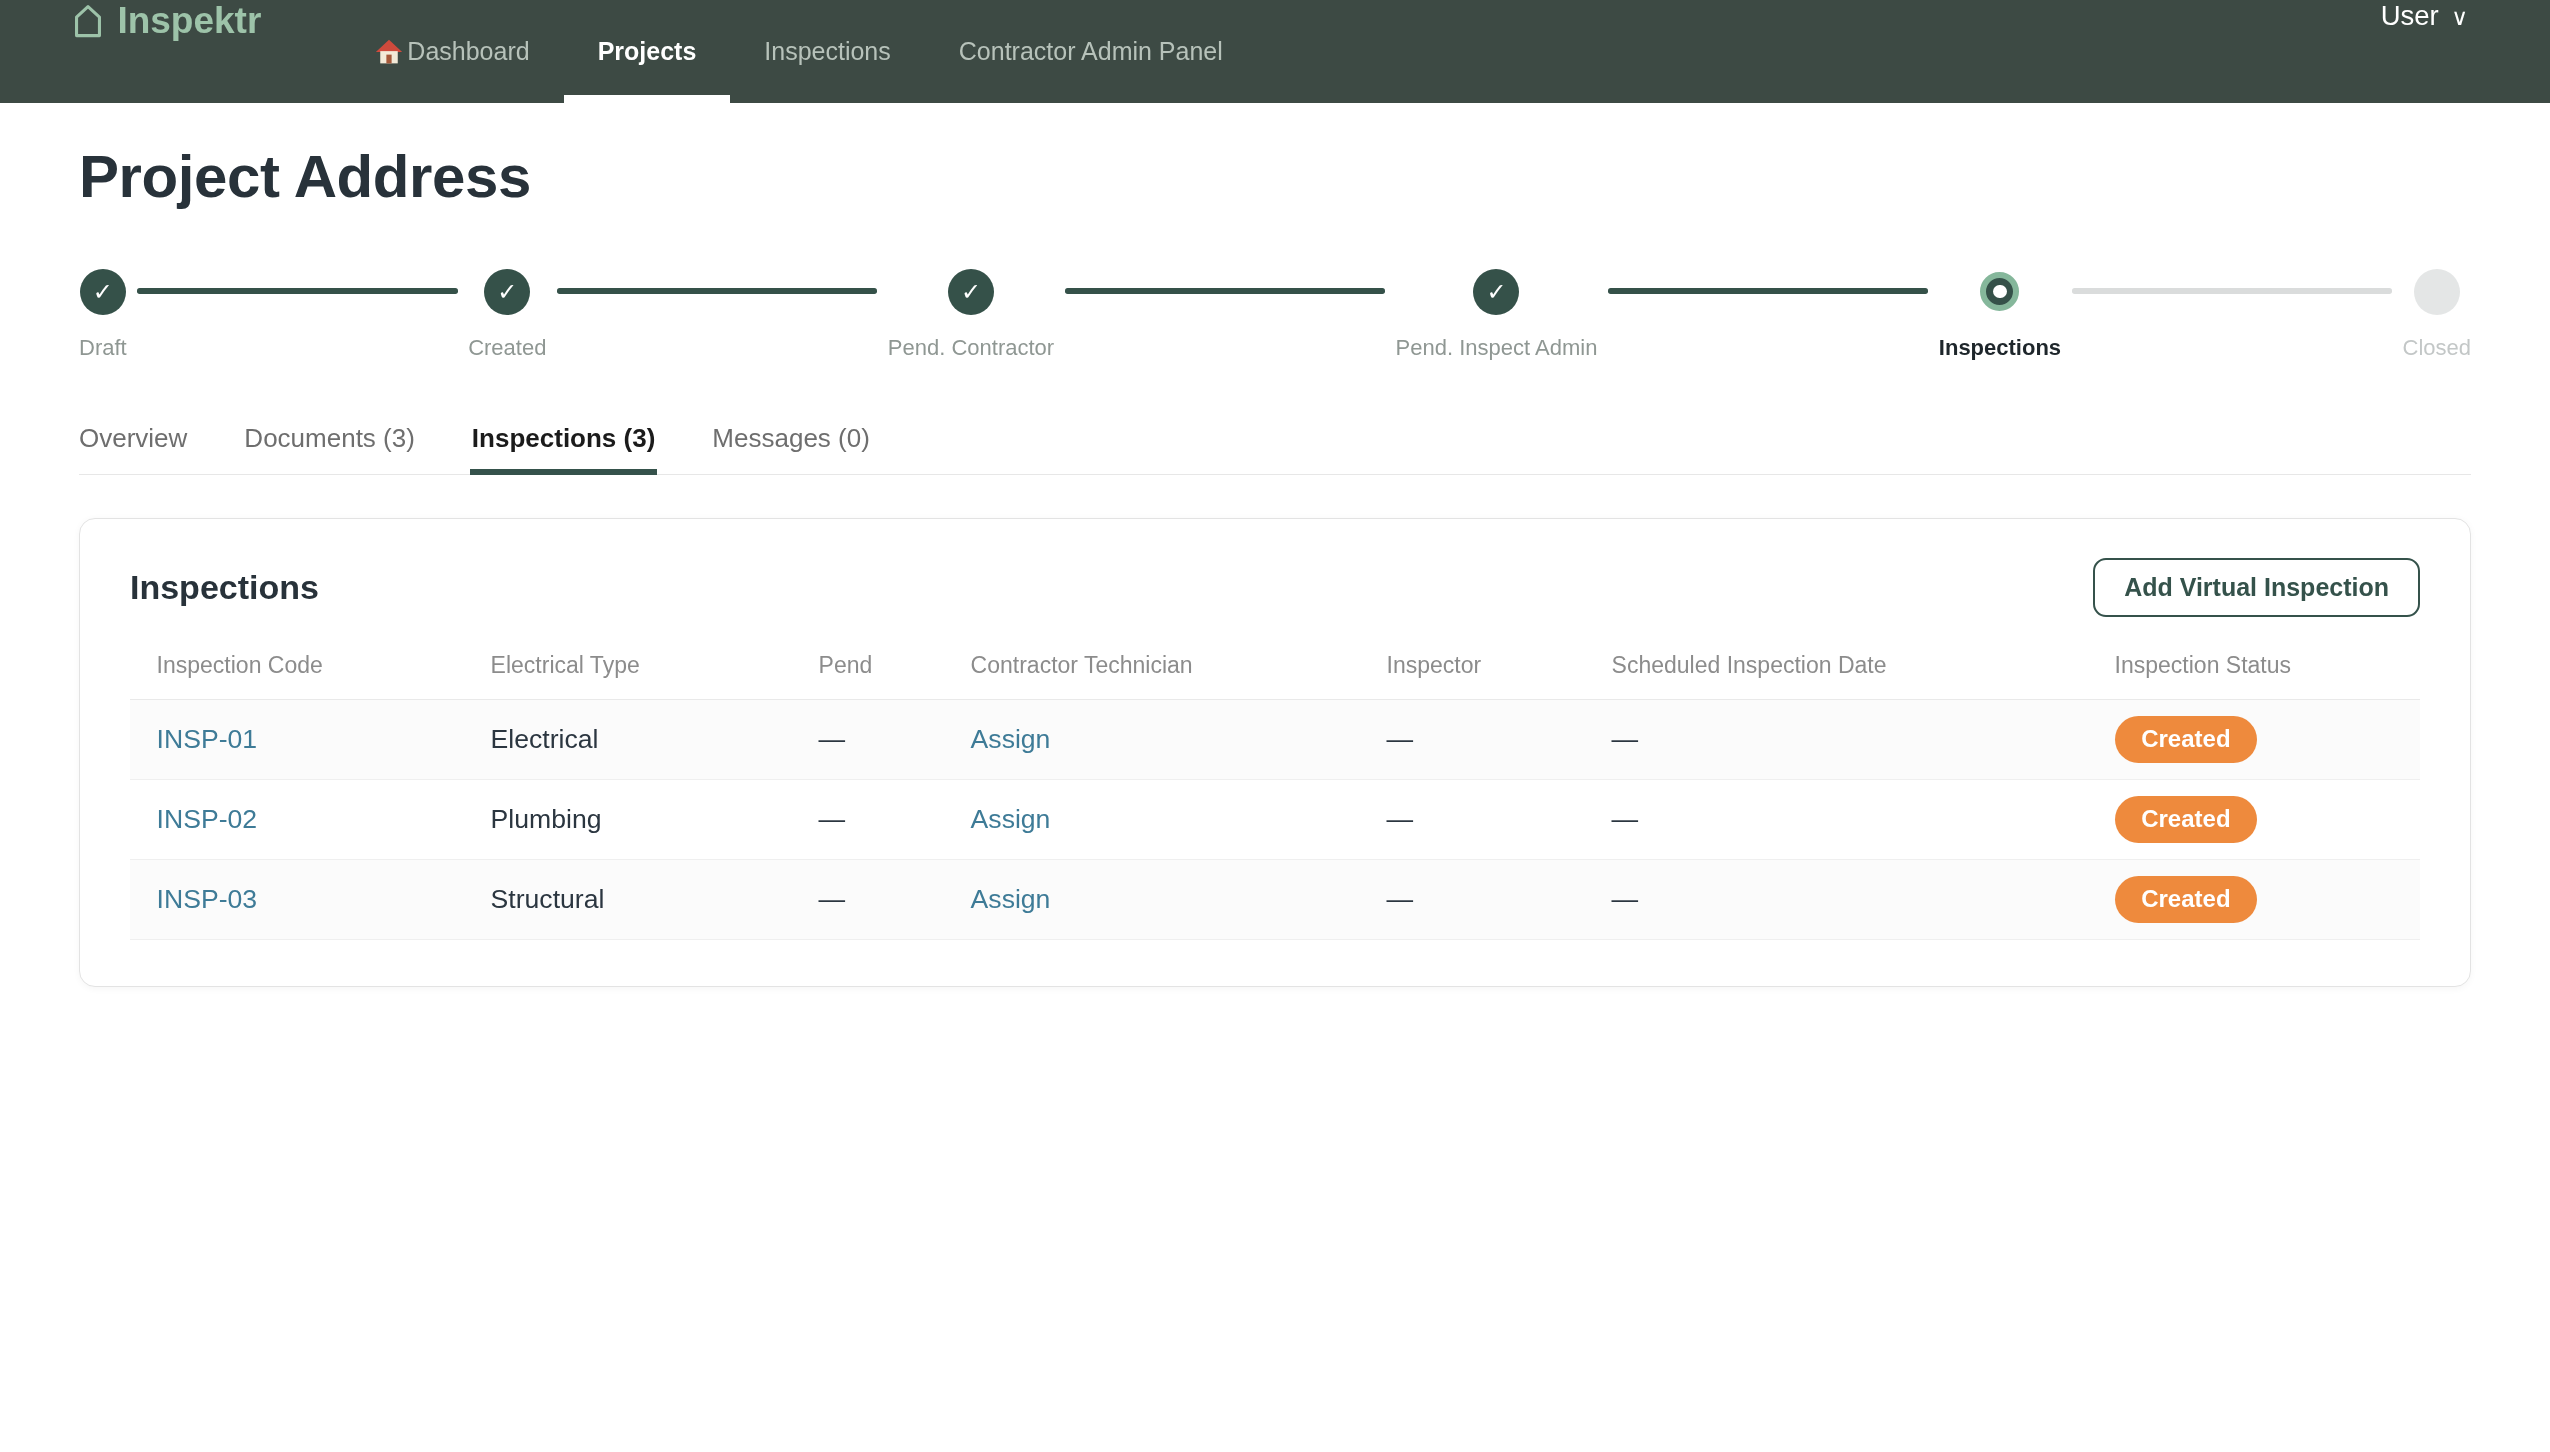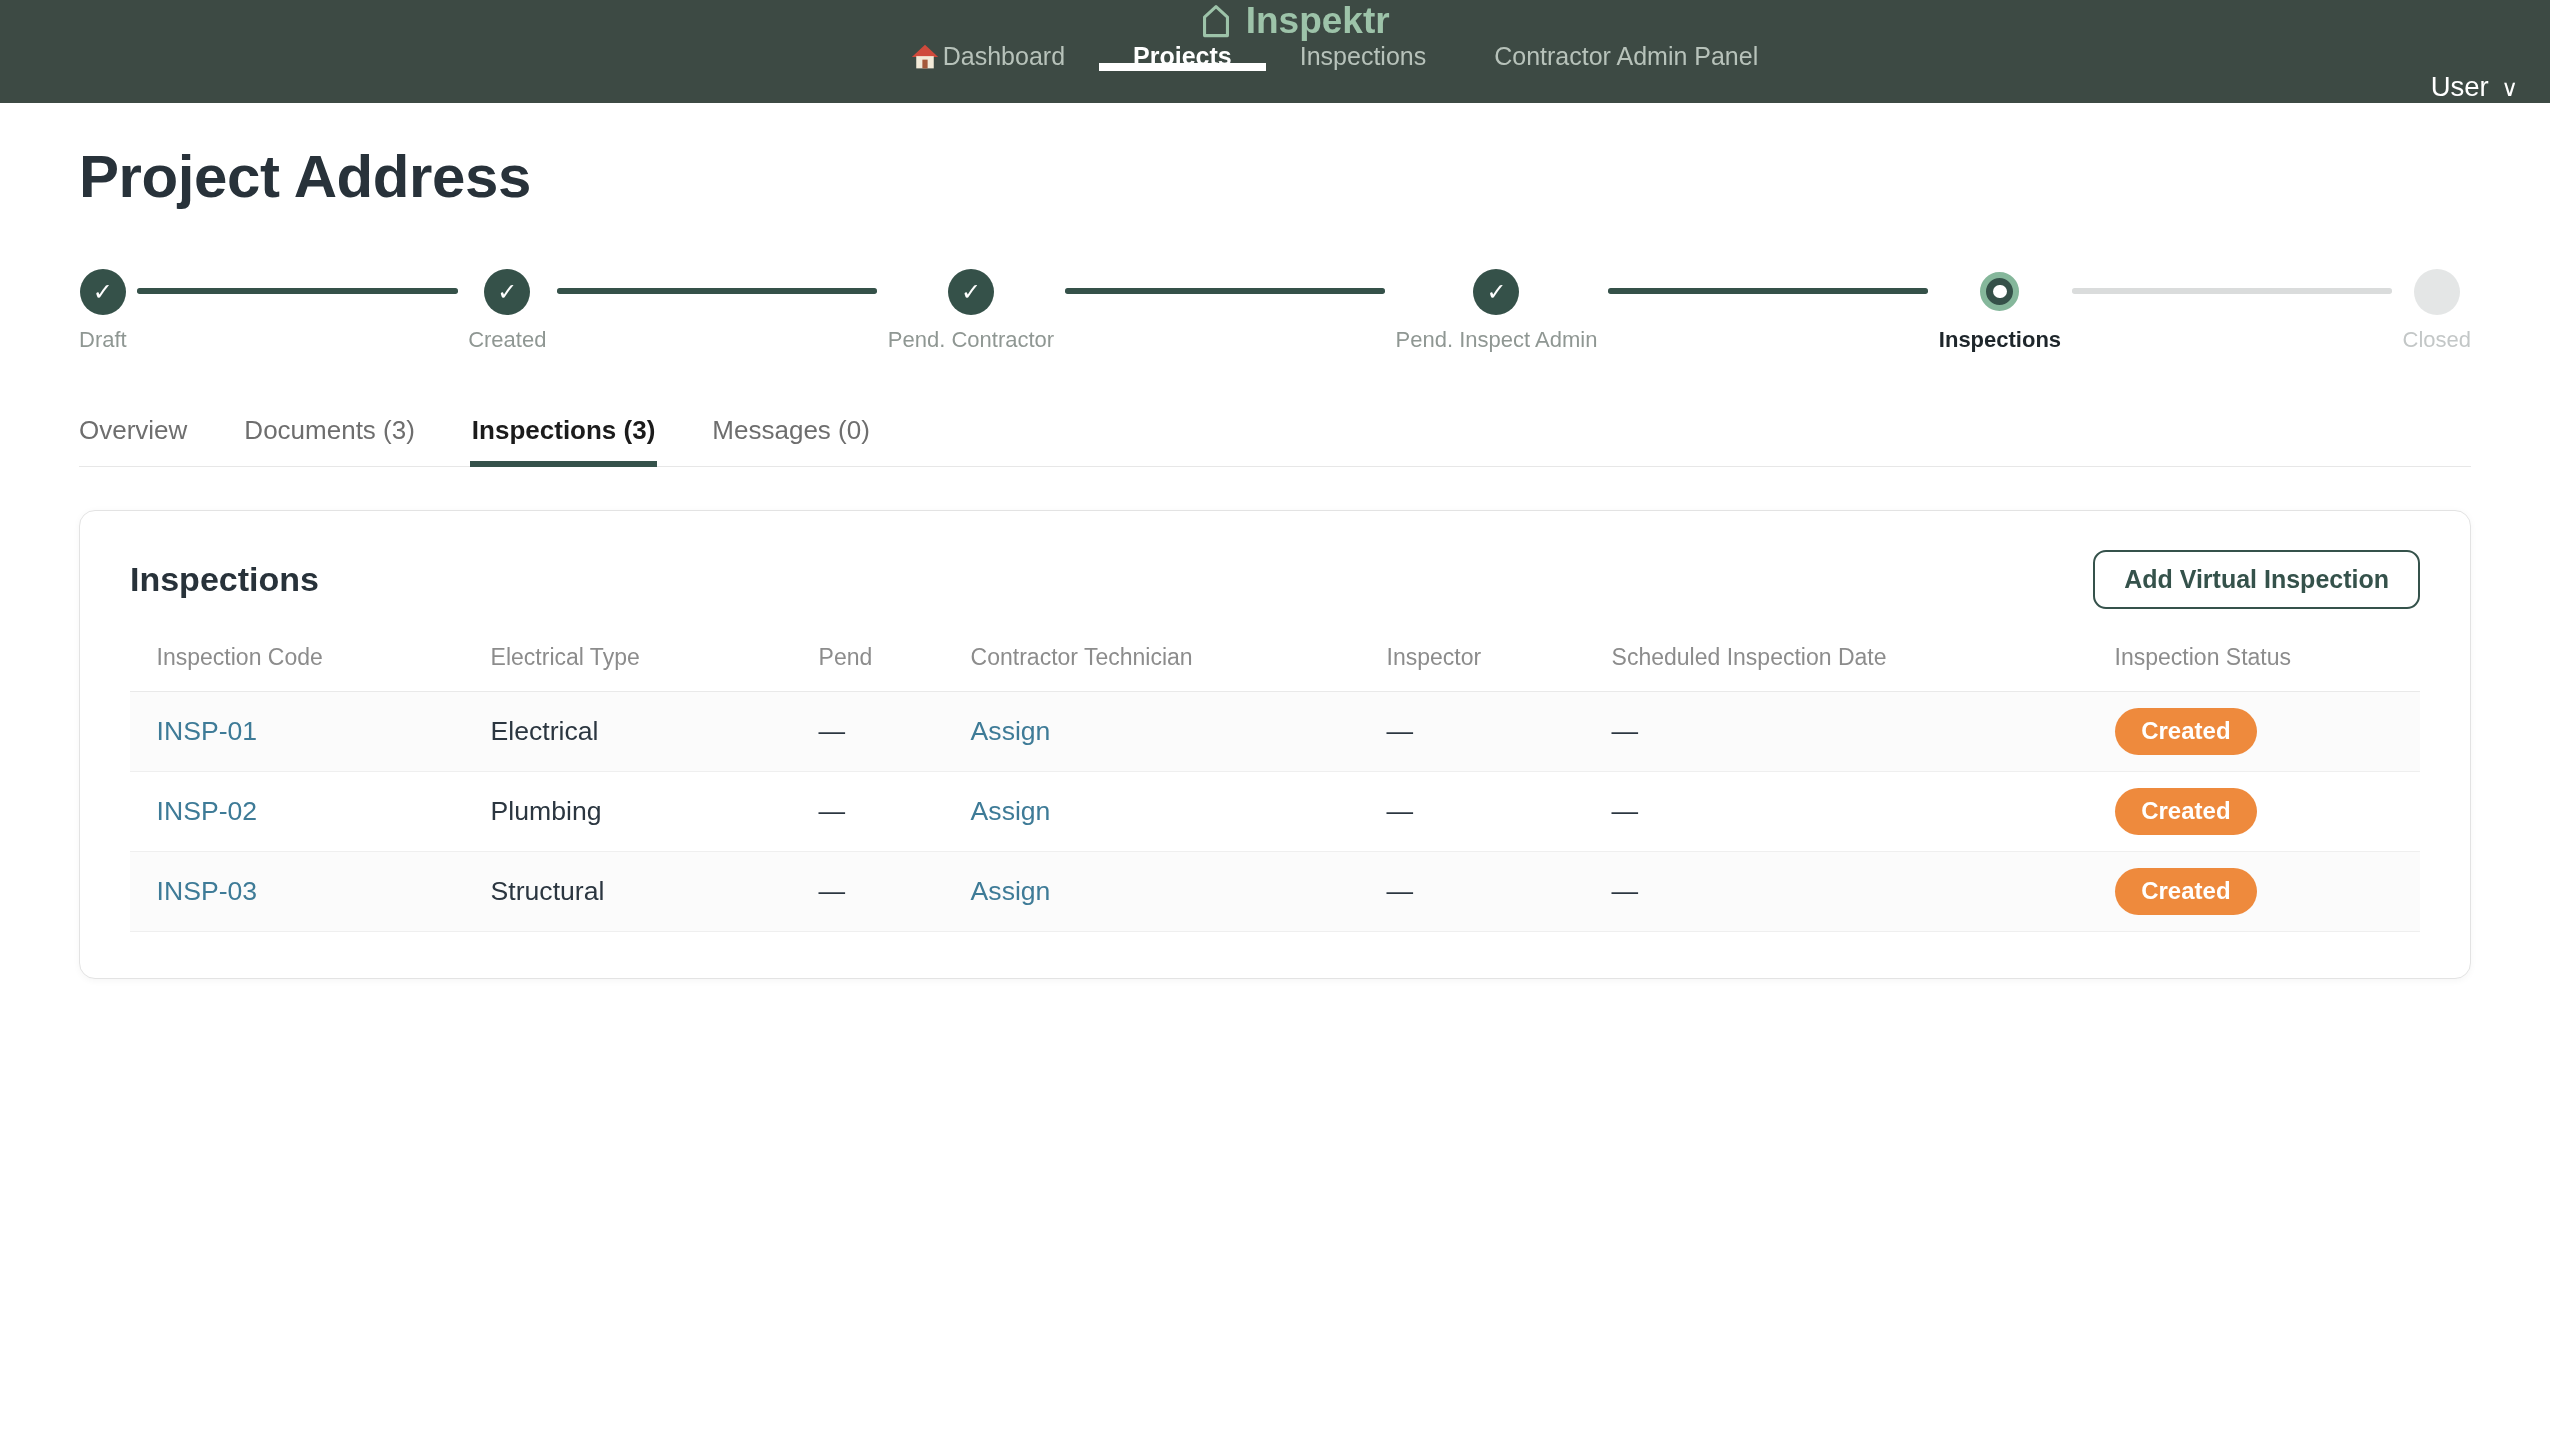--- a/index.html
+++ b/index.html
@@ -1,21 +1,21 @@
 <!DOCTYPE html>
 <html style="font-size:14px"><head>
 <meta charset="utf-8">
 <style>
   * { box-sizing: border-box; margin: 0; padding: 0; }
   html, body { width: 2550px; height: 1452px; background: #ffffff;
     font-family: "Liberation Sans", sans-serif; overflow: hidden; }
 
   
-  .navbar { height: 103px; background: #3d4a44; display: flex; align-items: center;
-    padding: 0 32px 0 71px; flex-direction: column; }
+  .navbar { height: 103px; background: #3d4a44; display: flex; align-items: flex-start;
+    padding: 0 82px 0 71px; }
   .brand { display: flex; align-items: center; gap: 12.4px; color: #9dc3a9;
     font-size: 37px; font-weight: bold; cursor: pointer; }
   .nav { display: flex; height: 100%; margin-left: 80px; align-items: stretch; }
   .nav-item { position: relative; display: flex; align-items: center; gap: 4px;
     padding: 0 34px; font-size: 25px; color: #b7c2ba; cursor: pointer; white-space: nowrap; }
   .nav-item.active { color: #ffffff; font-weight: bold; }
   .nav-item.active::after { content: ""; position: absolute; left: 0; right: 0; bottom: 0;
     height: 8px; background: #ffffff; }
   .user-menu { margin-left: auto; display: flex; align-items: center; gap: 12.4px;
     color: #ffffff; font-size: 27.5px; cursor: pointer; }
@@ -28,21 +28,21 @@
 
   
   .stepper { display: flex; align-items: flex-start; margin-top: 55px; }
   .step { display: flex; flex-direction: column; align-items: center; }
   .circle-wrap { height: 51px; display: flex; align-items: center; }
   .circle { width: 46px; height: 46px; border-radius: 50%; background: #355149;
     color: #fff; display: flex; align-items: center; justify-content: center; font-size: 24px; }
   .circle.current { width: 39px; height: 39px; border: 6.2px solid #85b79b; background: #355149; }
   .circle.current .dot { width: 13.3px; height: 13.3px; border-radius: 50%; background: #ffffff; }
   .circle.upcoming { background: #e4e6e6; }
-  .step-label { margin-top: 10px; font-size: 22px; color: #8f9793; white-space: nowrap; }
+  .step-label { margin-top: 18px; font-size: 22px; color: #8f9793; white-space: nowrap; }
   .step.current .step-label { color: #1e262b; font-weight: bold; }
   .step.upcoming .step-label { color: #c3c7c7; }
   .connector { flex: 1; height: 6.2px; margin: 22px 10.6px 0; border-radius: 2.7px; }
   .connector.done { background: #355149; }
   .connector.todo { background: #dadcdc; }
 
   
   .tabs { display: flex; gap: 57px; margin-top: 62px; border-bottom: 1.8px solid #e7e7e7; }
   .tab { font-size: 26px; color: #6e6e6e; padding-bottom: 19.5px; position: relative; cursor: pointer; }
   .tab.active { color: #1b1b1b; font-weight: bold; }

